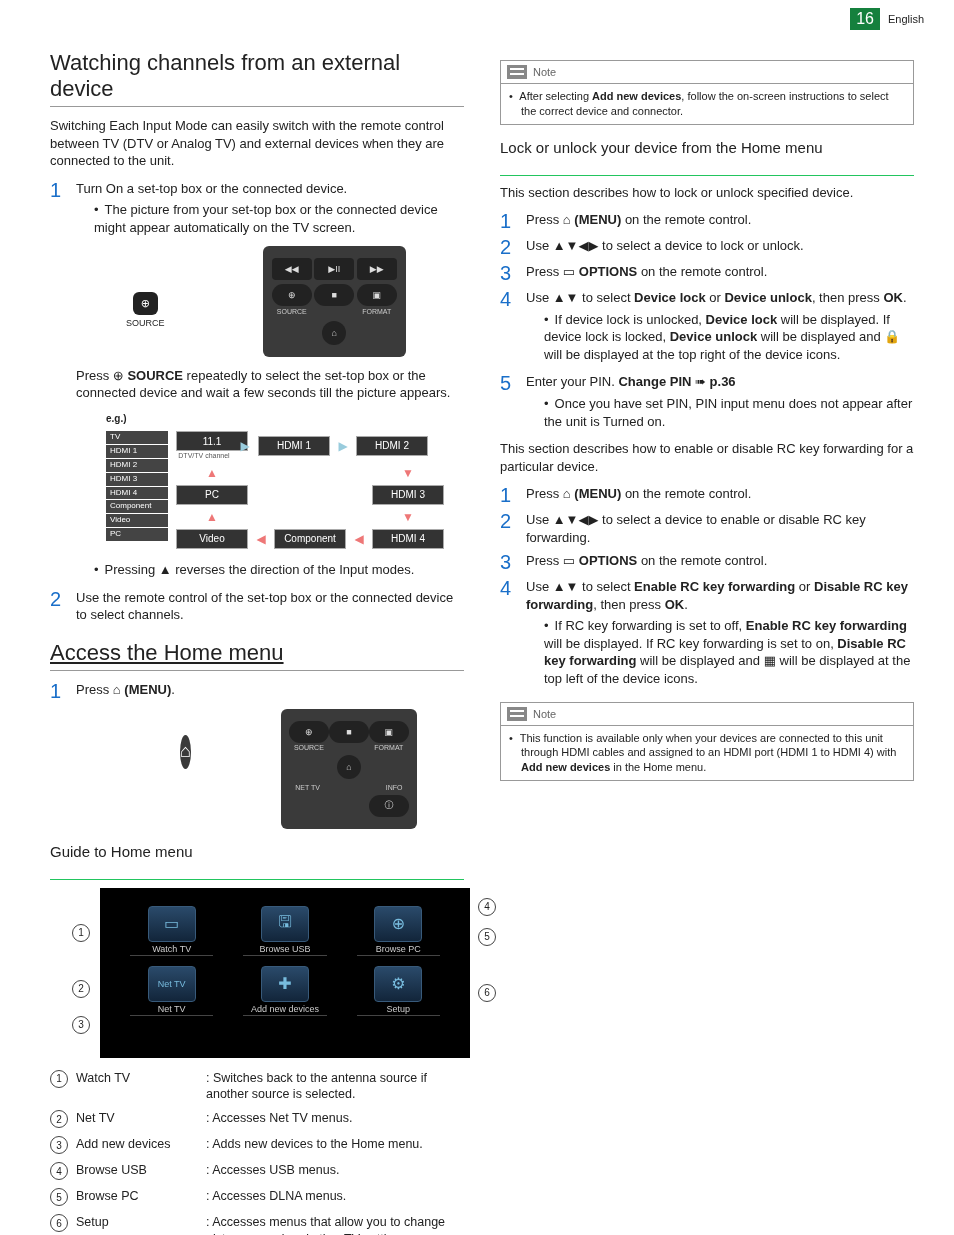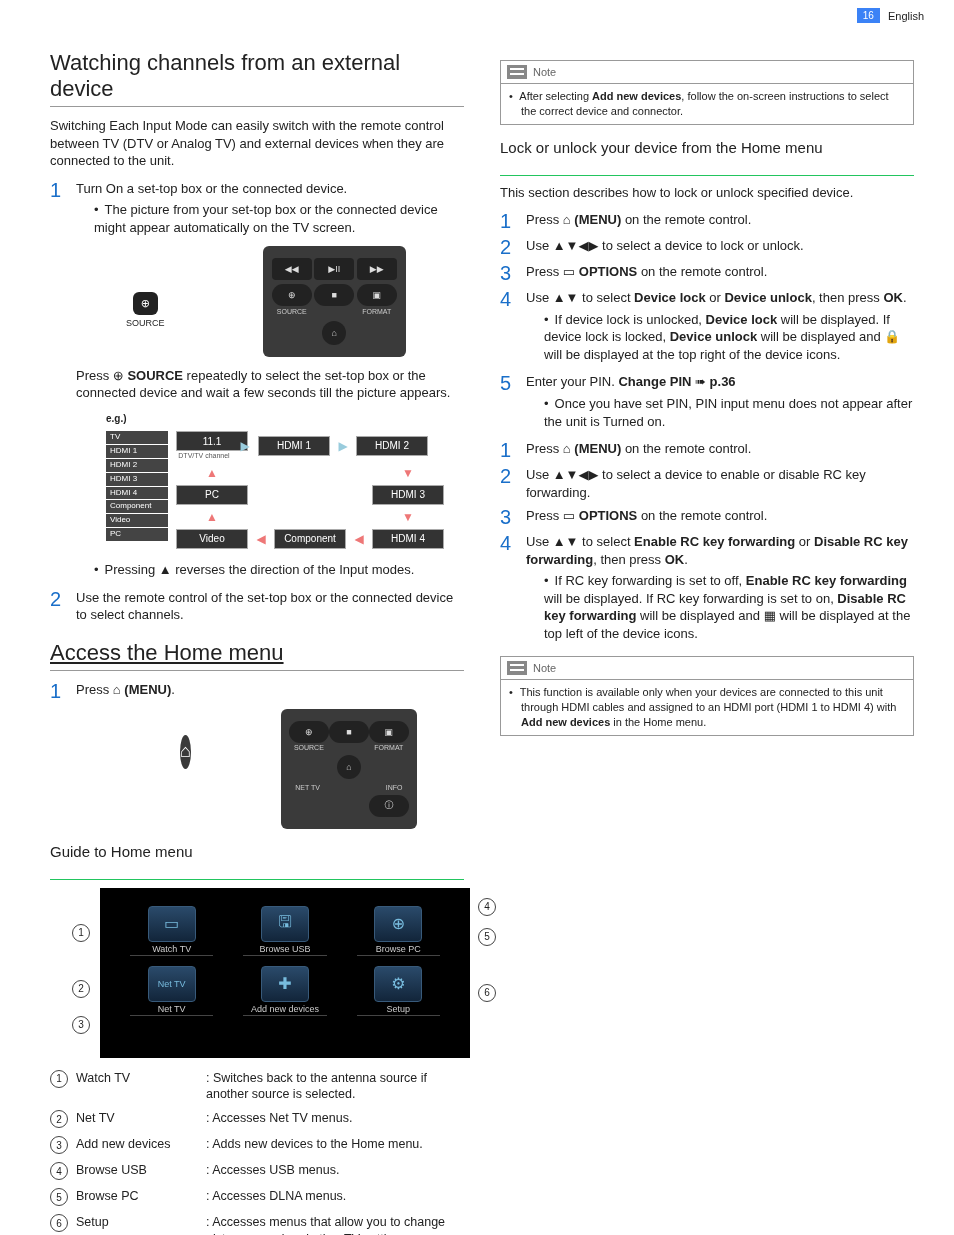--- a/index.html
+++ b/index.html
@@ -8,21 +8,21 @@
     font-weight: 300;
     font-size: 13px;
     color: #222;
     background: #fff;
     width: 954px;
     height: 1235px;
     position: relative;
     padding: 30px 40px 30px 50px;
   }
   .page-header { position: absolute; top: 8px; right: 30px; font-size: 11px; display:flex; align-items:center; gap:8px;}
-  .page-header .pnum { background:#3b82f6; color:#fff; padding:2px 6px; font-size:10px;}
+  .page-header .pnum { background:#15803d; color:#fff; padding:2px 6px; font-size:16px;}
   .columns { display: flex; gap: 36px; margin-top: 20px;}
   .col { flex: 1; min-width: 0; }
 
   h2 { font-size: 22px; font-weight: 400; margin-bottom: 10px; border-bottom: 1px solid #999; padding-bottom: 4px;}
   h3 { font-size: 15px; font-weight: 400; border-bottom: 1px solid #22c55e; padding-bottom: 19px; margin-top:14px; margin-bottom: 8px;}
   p { font-size: 13px; line-height: 1.35; margin-bottom: 10px; }
   .italic { font-style: italic; }
 
   ol.steps { list-style: none; padding-left: 0; }
   ol.steps > li { display: flex; margin-bottom: 6px; line-height:1.35;}
@@ -378,20 +378,21 @@
           <span class="num">5</span>
           <div class="body">
         <span>Enter your PIN. </span><strong>Change PIN</strong><span> ➠ </span><strong>p.36</strong>
         <ul class="sub">
               <li>Once you have set PIN, PIN input menu does not appear after the unit is Turned on.</li>
             </ul>
       </div>
         </li>
     </ol>
 
+    <p>This section describes how to enable or disable RC key forwarding for a particular device.</p>
     <ol class="steps">
       <li>
           <span class="num">1</span>
           <div class="body"><span>Press </span><span class="sym">⌂</span> <strong>(MENU)</strong><span> on the remote control.</span></div>
         </li>
       <li>
           <span class="num">2</span>
           <div class="body">Use ▲▼◀▶ to select a device to enable or disable RC key forwarding.</div>
         </li>
       <li>

